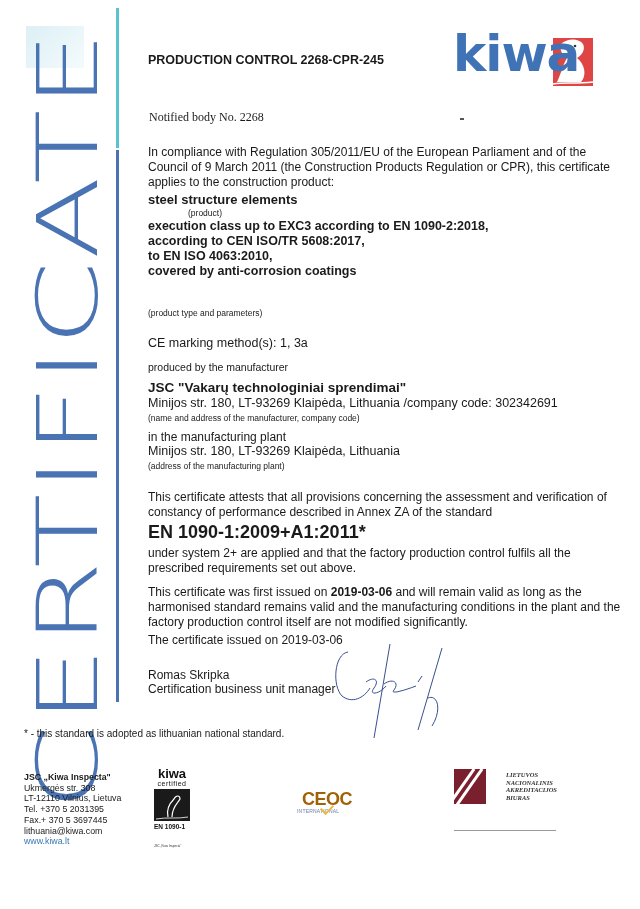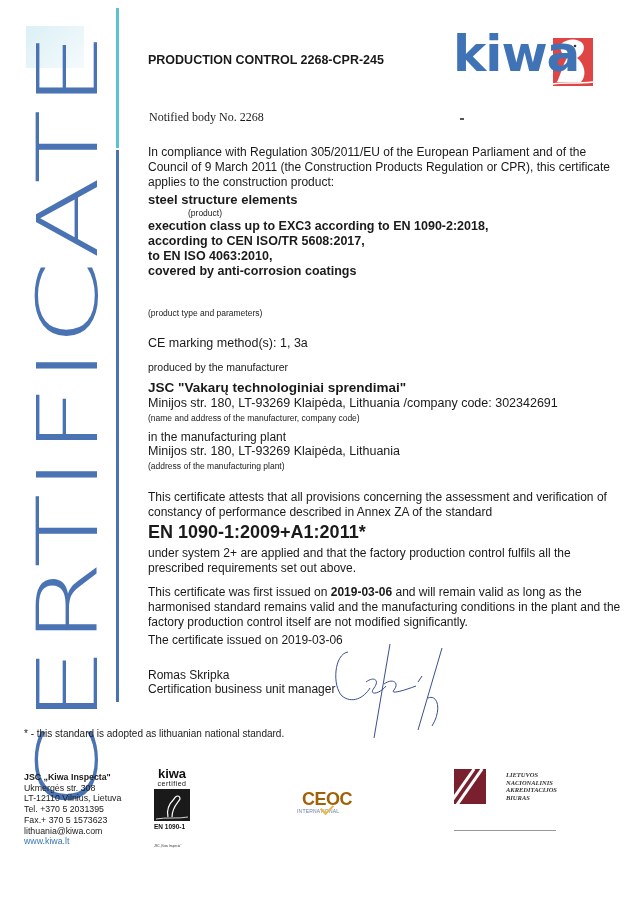--- a/index.html
+++ b/index.html
@@ -150,21 +150,21 @@
   <path d="M98 58 C108 54,112 70,102 86" stroke="#3a4f8f" stroke-width="1" fill="none"></path>
 </svg>
 
 <div class="abs footnote">* - this standard is adopted as lithuanian national standard.</div>
 
 <div class="abs contact">
   <div class="name">JSC „Kiwa Inspecta"</div>
   <div>Ukmergės str. 308</div>
   <div>LT-12110 Vilnius, Lietuva</div>
   <div>Tel. +370 5 2031395</div>
-  <div>Fax.+ 370 5 1573623</div>
+  <div>Fax.+ 370 5 3697445</div>
   <div>lithuania@kiwa.com</div>
   <div><a>www.kiwa.lt</a></div>
 </div>
 
 <div class="abs kiwa-cert">
   <div class="kw">kiwa</div>
   <div class="cr">certified</div>
   <div class="blk">
     <svg width="36" height="32" viewBox="0 0 36 32">
       <path d="M14 28 C12 20,16 14,20 10 C22 6,26 6,26 10 C24 14,18 18,18 28" stroke="#fff" stroke-width="1.2" fill="none"></path>

